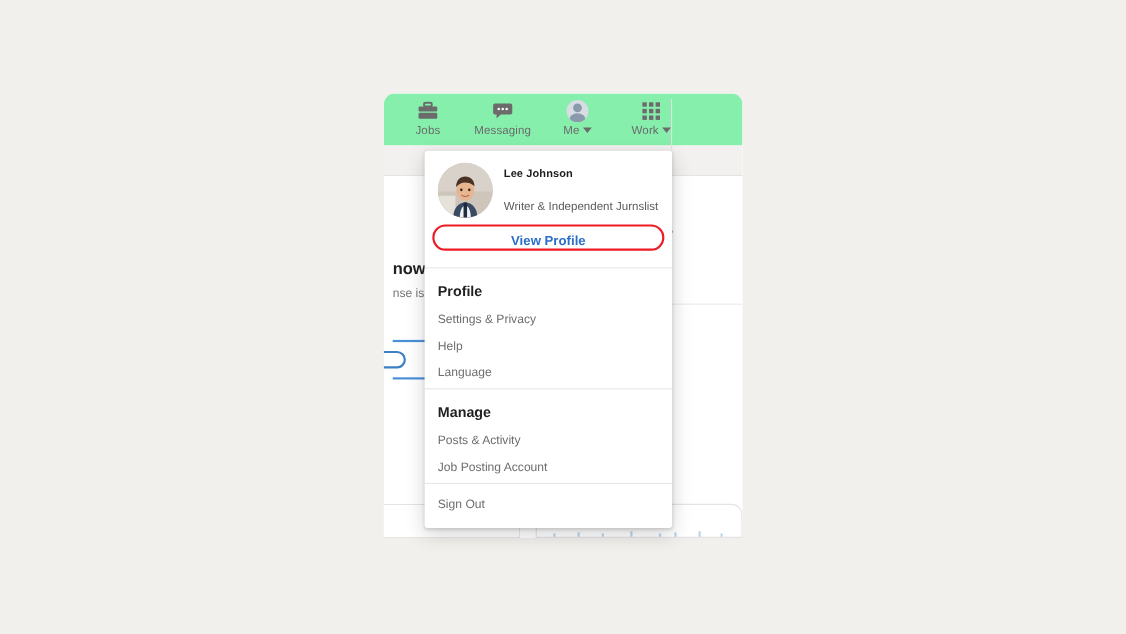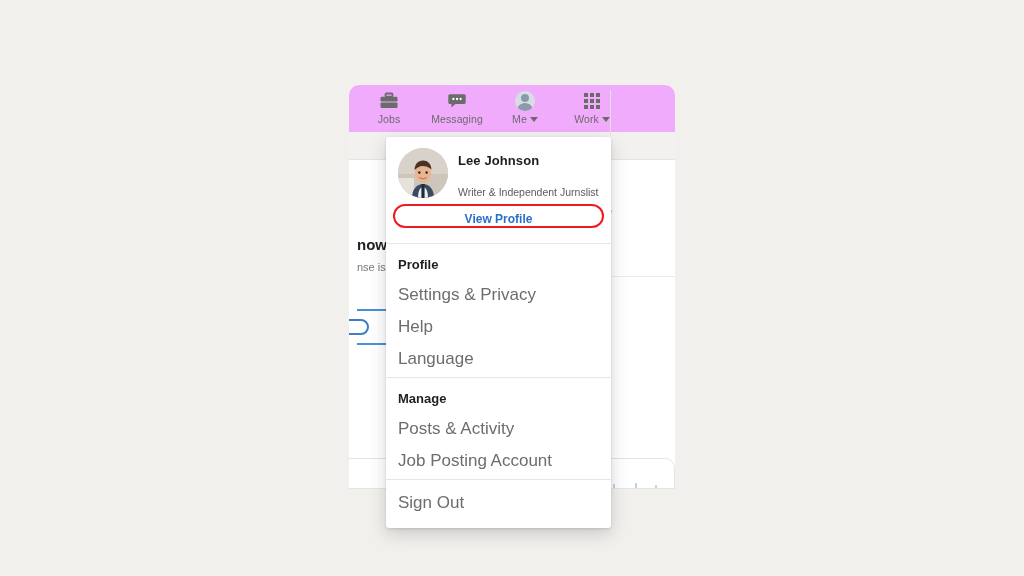--- a/index.html
+++ b/index.html
@@ -17,21 +17,21 @@
     width: 326px; height: 404px;
     background: #ffffff;
     border-radius: 10px 10px 0 0;
     overflow: hidden;
   }
 
   
   .navbar {
     position: relative;
     height: 47px;
-    background: #f0abfc;
+    background: #86efac;
     display: flex;
     align-items: flex-start;
     padding-left: 6px;
   }
   .nav-item {
     width: 68px;
     height: 47px;
     display: flex; flex-direction: column;
     align-items: center; justify-content: flex-start;
     padding-top: 5px;
@@ -112,21 +112,21 @@
     z-index: 20;
   }
   .dd-profile { display:flex; align-items:flex-start; padding: 11px 12px 6px 12px; }
   .dd-photo {
     width: 50px; height: 50px; border-radius: 50%;
     overflow: hidden; flex: 0 0 50px; position: relative;
     background: #cfc7bd;
   }
   .dd-photo svg { display:block; width:50px; height:50px; }
   .dd-meta { margin-left: 10px; padding-top: 5px; }
-  .dd-name { font-size: 13px; font-weight: bold; color:#1d1d1d; letter-spacing: .1px; }
+  .dd-name { font-size: 10px; font-weight: bold; color:#1d1d1d; letter-spacing: .1px; }
   .dd-headline { font-size: 10.5px; color:#5b5b5b; margin-top: 18px; white-space: nowrap; }
 
   .view-profile-wrap { position: relative; padding: 2px 10px 10px 10px; }
   .view-profile {
     display:block; width:100%; text-align:center;
     font-size: 12px; font-weight: bold; color:#2a6fc9;
     background:#fff; border:none; padding: 6px 0 7px 0; cursor:pointer;
     font-family: "Liberation Sans", sans-serif;
   }
   .annot-ellipse {
@@ -135,21 +135,21 @@
   }
 
   .dd-divider { height:1px; background:#e8e6e4; margin: 0 0 0 0; }
 
   .dd-section { padding: 9px 0 2px 0; }
   .dd-title {
     font-size: 13px; font-weight: bold; color:#1f1f1f;
     padding: 4px 12px 7px 12px;
   }
   .dd-link {
-    display:block; font-size: 17px; color:#6d6d6d;
+    display:block; font-size: 11px; color:#6d6d6d;
     padding: 6px 10px 6px 12px; cursor:pointer; text-decoration:none;
   }
   .dd-signout { padding: 7px 0 9px 0; }
 </style>
 </head>
 <body>
 
 <div id="stage">
 
   <div class="page-panel">

